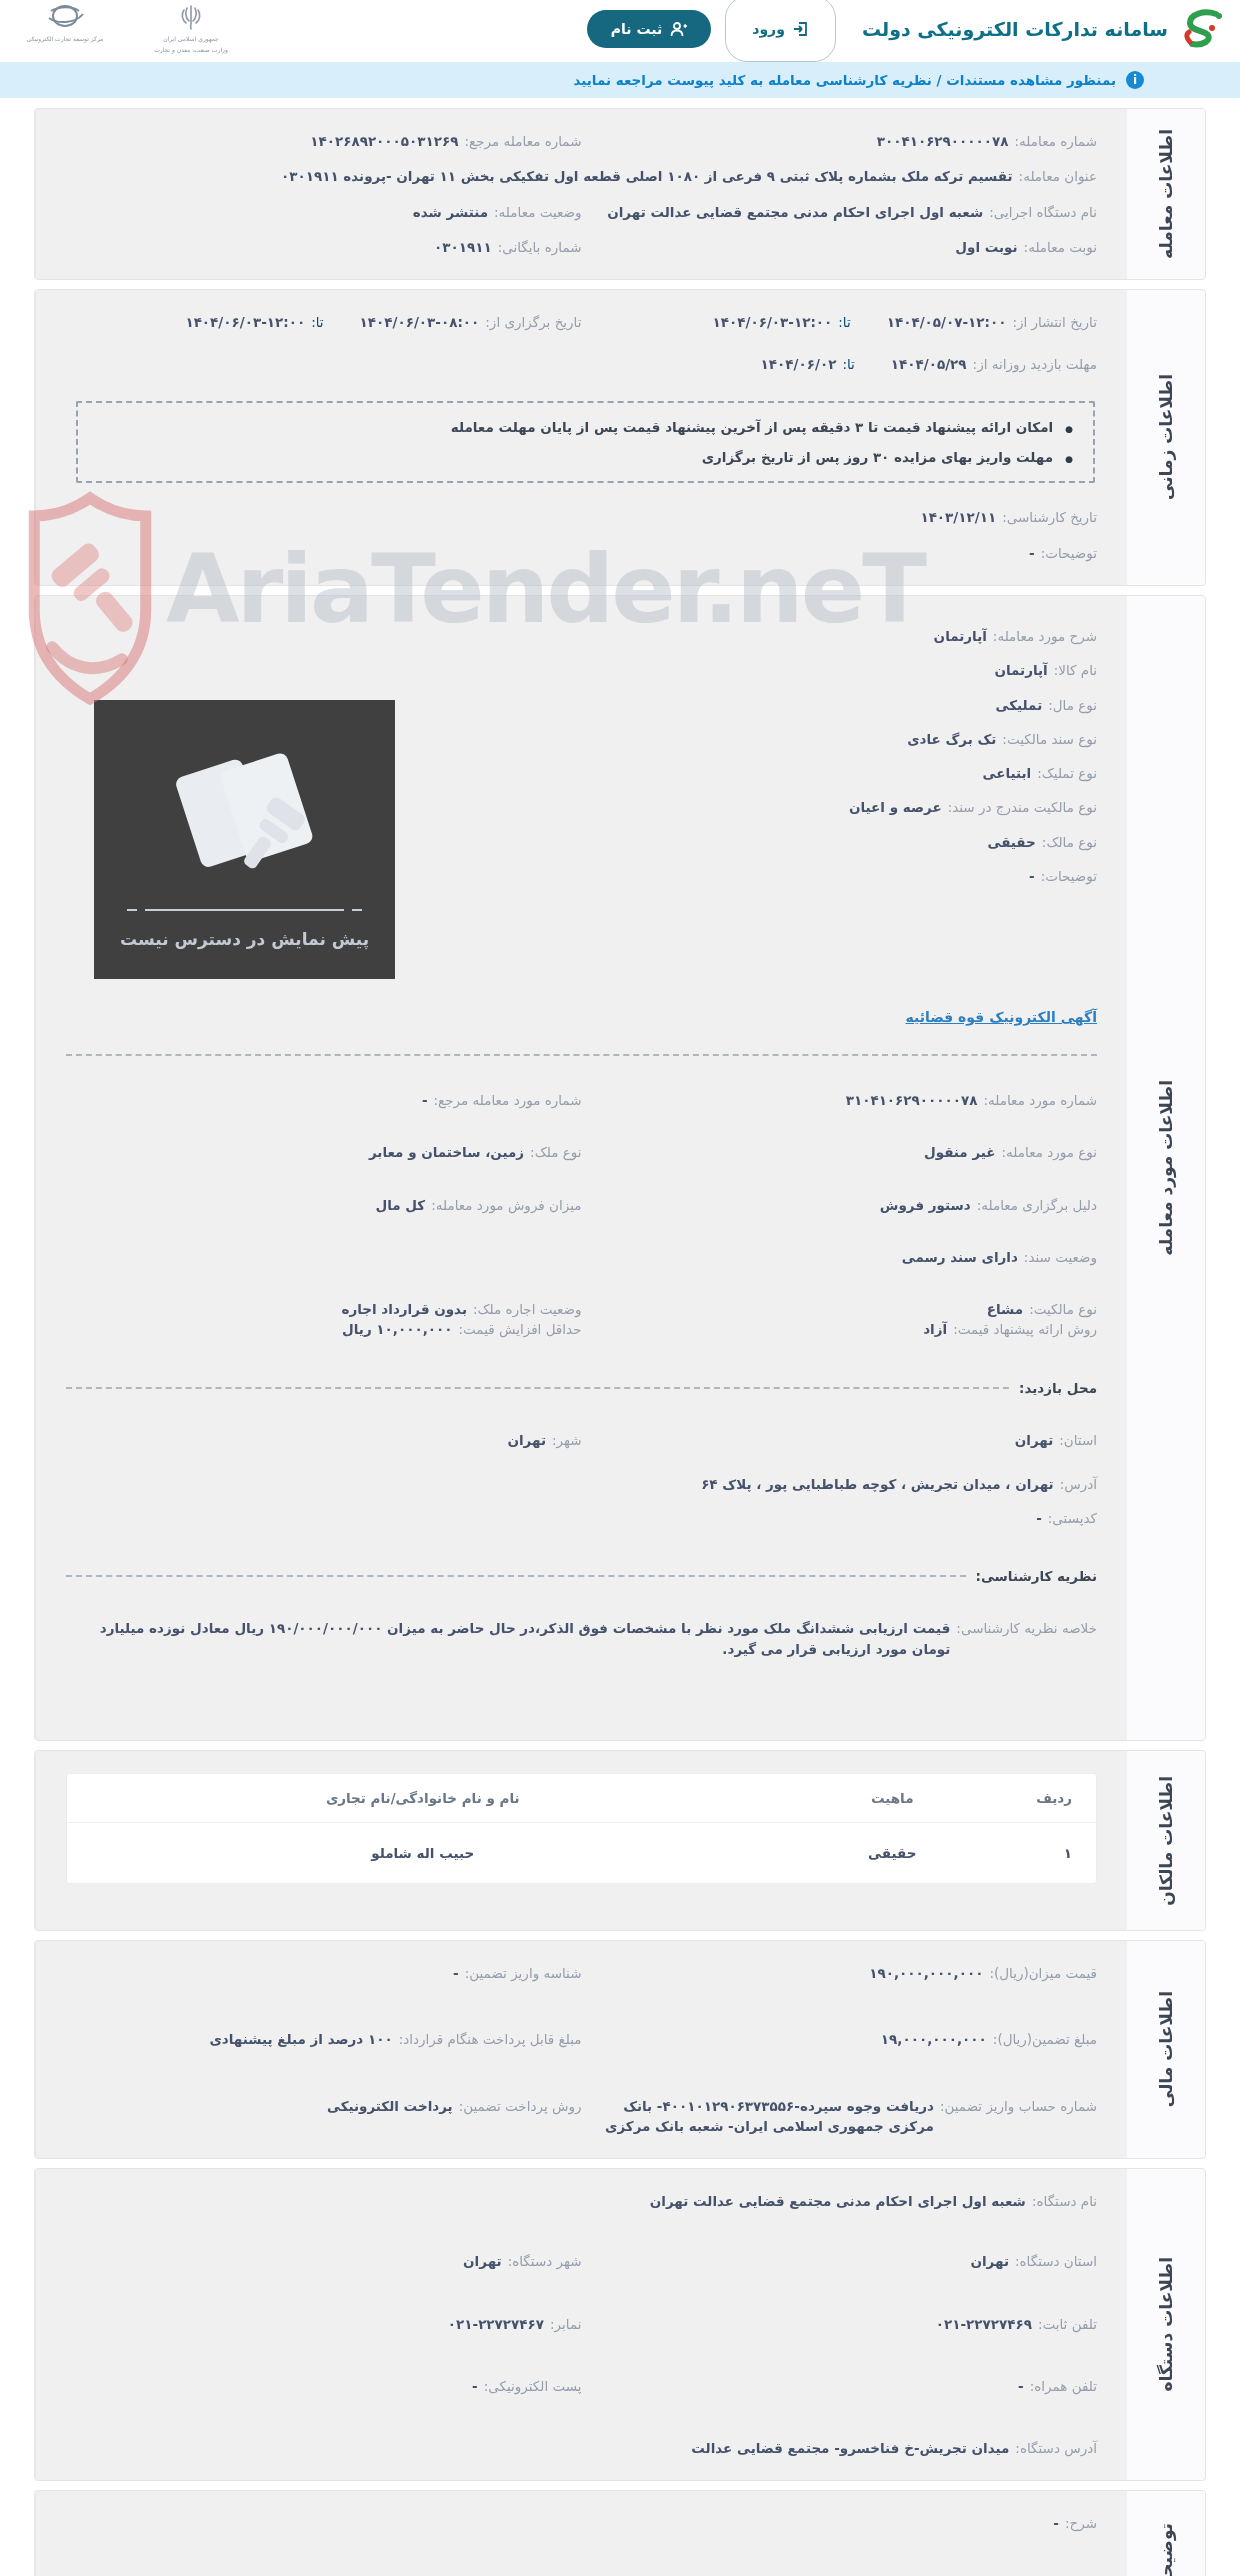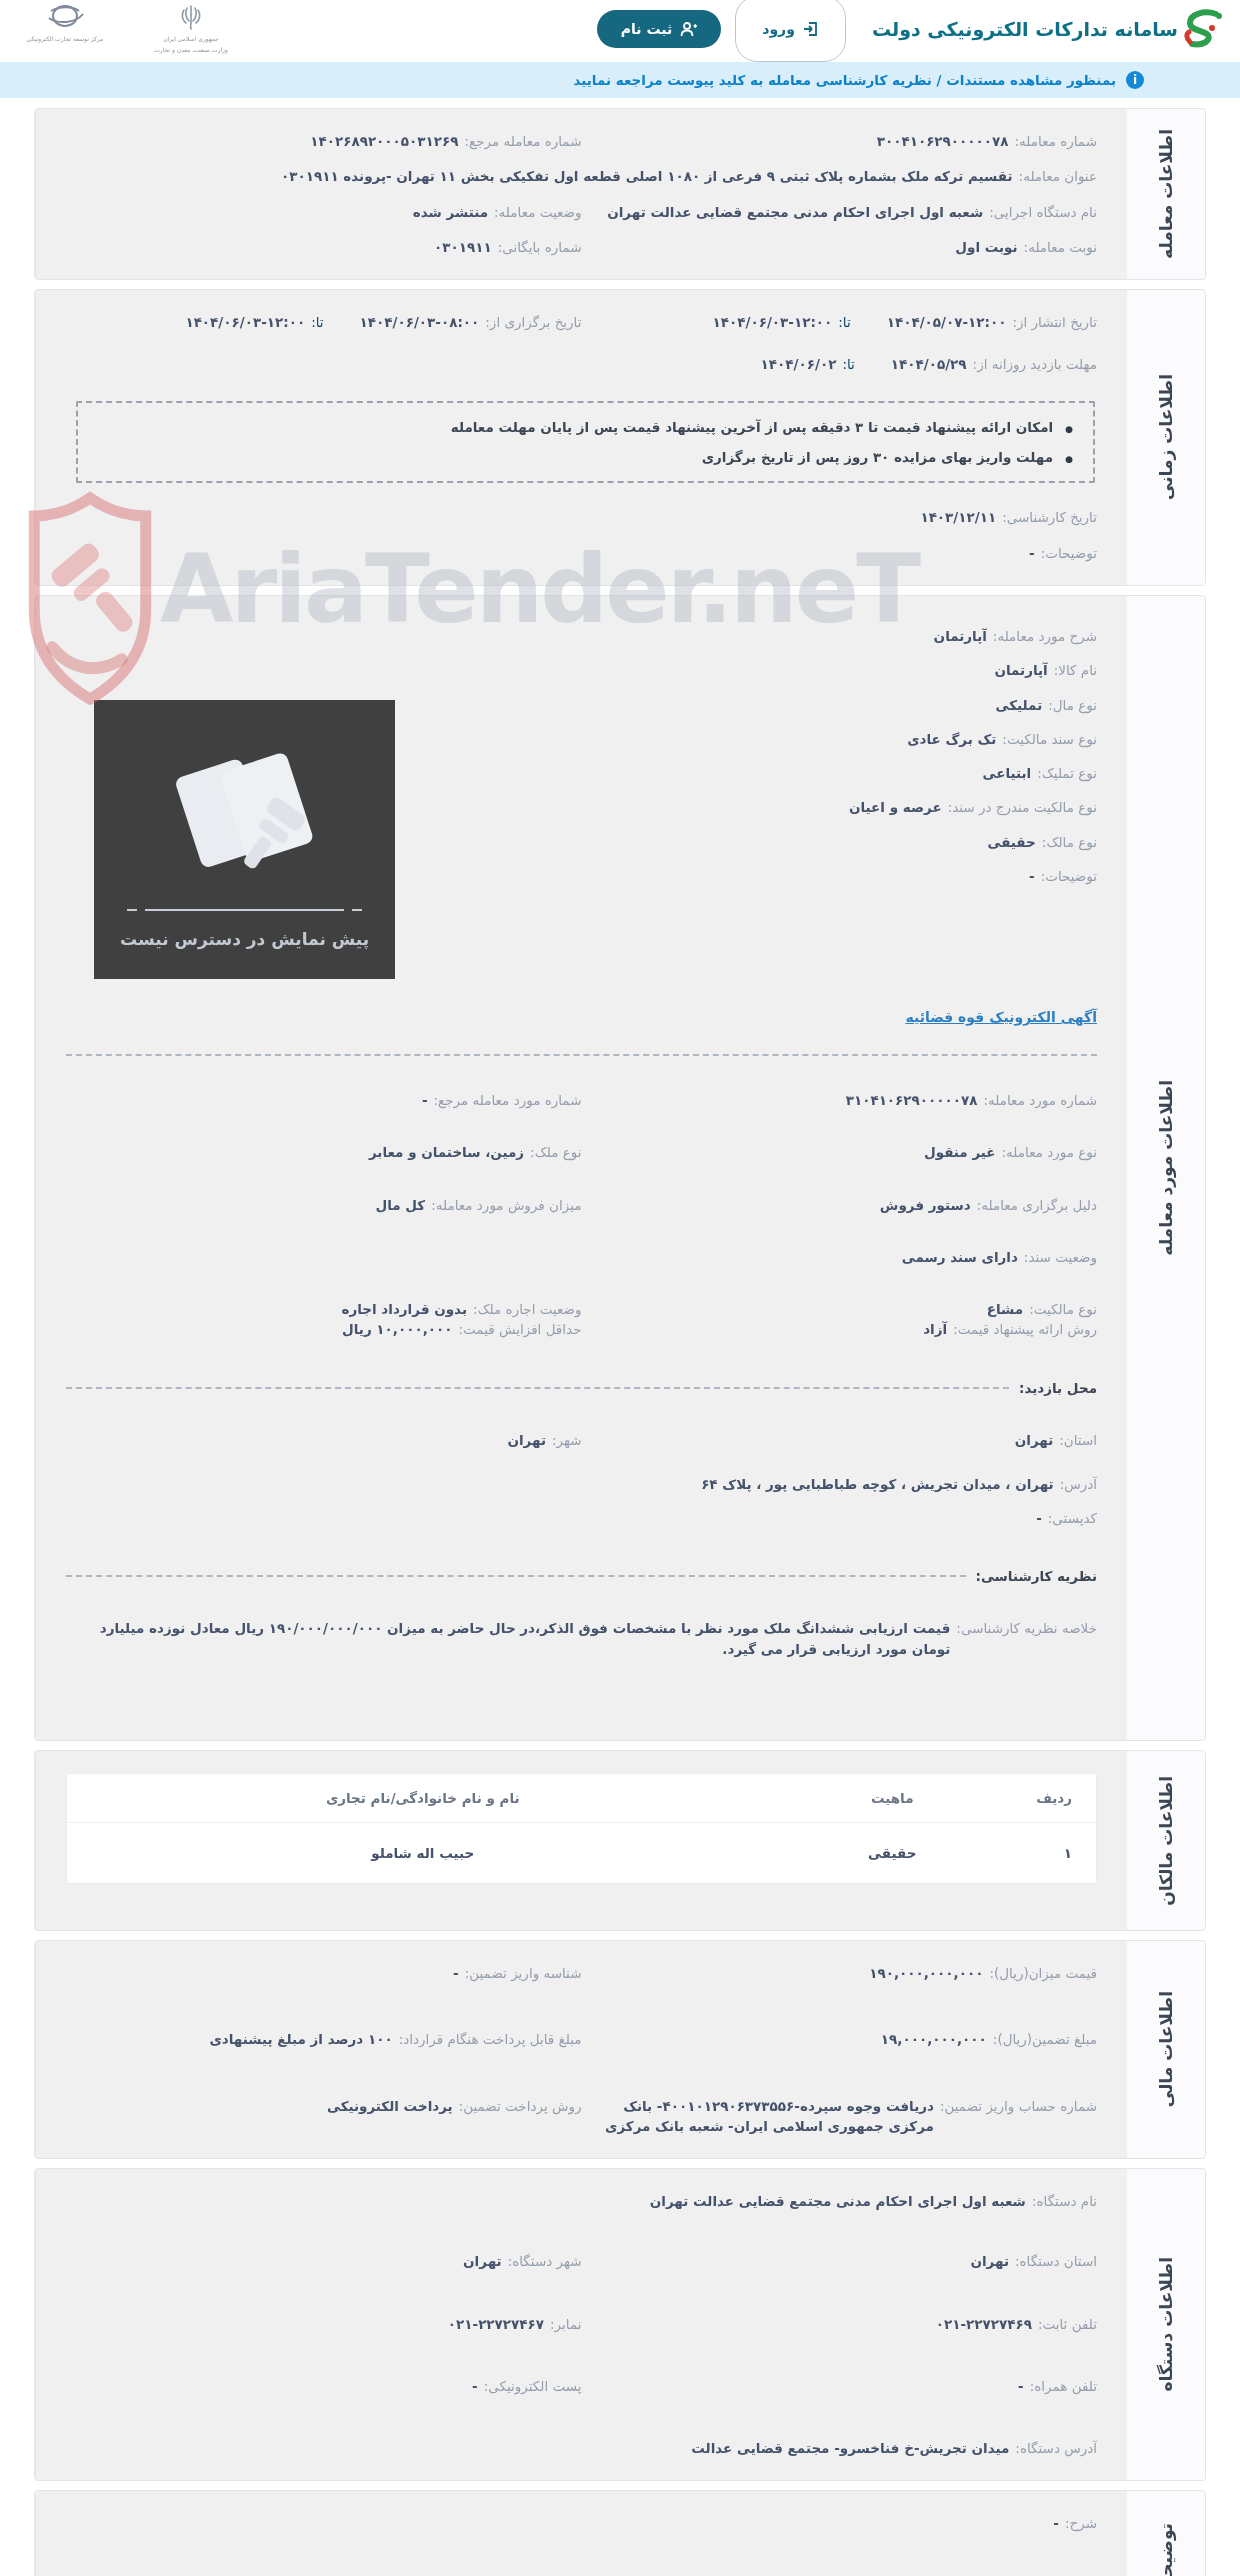--- a/index.html
+++ b/index.html
@@ -2,21 +2,21 @@
 <html lang="fa" dir="rtl"><head>
 <meta charset="utf-8">
 <style>
   * { box-sizing: border-box; margin: 0; padding: 0; }
   html,body { background:#ffffff; }
   body { width:1240px; font-family:"DejaVu Sans","Liberation Sans",sans-serif; direction:rtl; color:#46536a; }
   .page { width:1240px; height:2576px; position:relative; overflow:hidden; background:#fff; }
 
   
   header { height:58px; display:flex; align-items:center; padding:0 16px; background:#fff; gap:14px; }
-  .brand { display:flex; align-items:center; }
+  .brand { display:flex; align-items:center; gap:10px; }
   .app-title { color:#0e7086; font-weight:bold; font-size:19px; }
   .hdr-btns { display:flex; align-items:center; gap:14px; margin-right:12px; }
   .btn { display:flex; align-items:center; gap:8px; border-radius:22px; font-size:14px; font-weight:bold; cursor:pointer; font-family:inherit; }
   .btn-outline { background:#fff; border:1px solid #b9c7cc; color:#136b83; padding:24px 26px; }
   .btn-solid { background:#15687f; border:none; color:#fff; padding:11px 24px; }
   .gov-logos { margin-right:auto; display:flex; align-items:flex-start; gap:40px; padding-left:6px; }
   .gov-logo { display:flex; flex-direction:column; align-items:center; width:86px; }
   .gov-logo .cap { font-size:6px; color:#8b93a0; margin-top:2px; text-align:center; line-height:1.5; }
 
   
@@ -65,21 +65,21 @@
   th { color:#6b7686; font-weight:bold; padding:16px 10px; text-align:center; }
   td { color:#45526b; font-weight:bold; padding:22px 10px; text-align:center; border-top:1px solid #eef0f2; }
   th.c-row, td.c-row { width:90px; text-align:right; padding-right:24px; color:inherit; }
   th.c-row { color:#6b7686; }
 
   .fin-grid { row-gap:46px; }
   .agency-grid { row-gap:42px; }
 
   
   .watermark { position:absolute; top:490px; left:26px; display:flex; align-items:flex-start; direction:ltr; pointer-events:none; z-index:6; }
-  .wm-text { font-size:95px; font-weight:bold; color:rgba(173,180,191,0.42); letter-spacing:-3px; line-height:1; margin:52px 0 0 6px; font-family:"DejaVu Sans",sans-serif; }
+  .wm-text { font-size:95px; font-weight:bold; color:rgba(173,180,191,0.42); letter-spacing:-3px; line-height:1; margin:52px 0 0 12px; font-family:"DejaVu Sans",sans-serif; }
 </style>
 </head>
 <body>
 
 <div class="page">
 
   <header>
     <div class="brand">
       <svg width="46" height="42" viewBox="0 0 46 42" aria-hidden="true">
         <path d="M38 6 C26 2 12 6 12 15 C12 23 26 22 30 27 C33 32 26 38 14 36" fill="none" stroke="#2e9e4f" stroke-width="6" stroke-linecap="round"></path>

